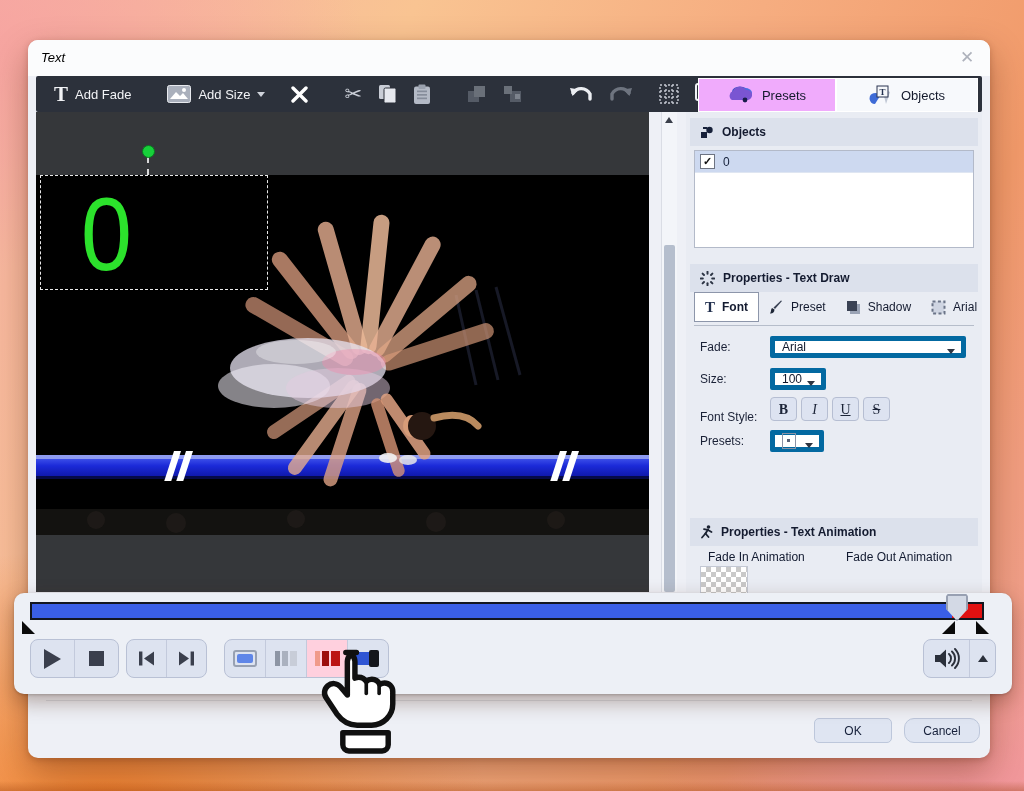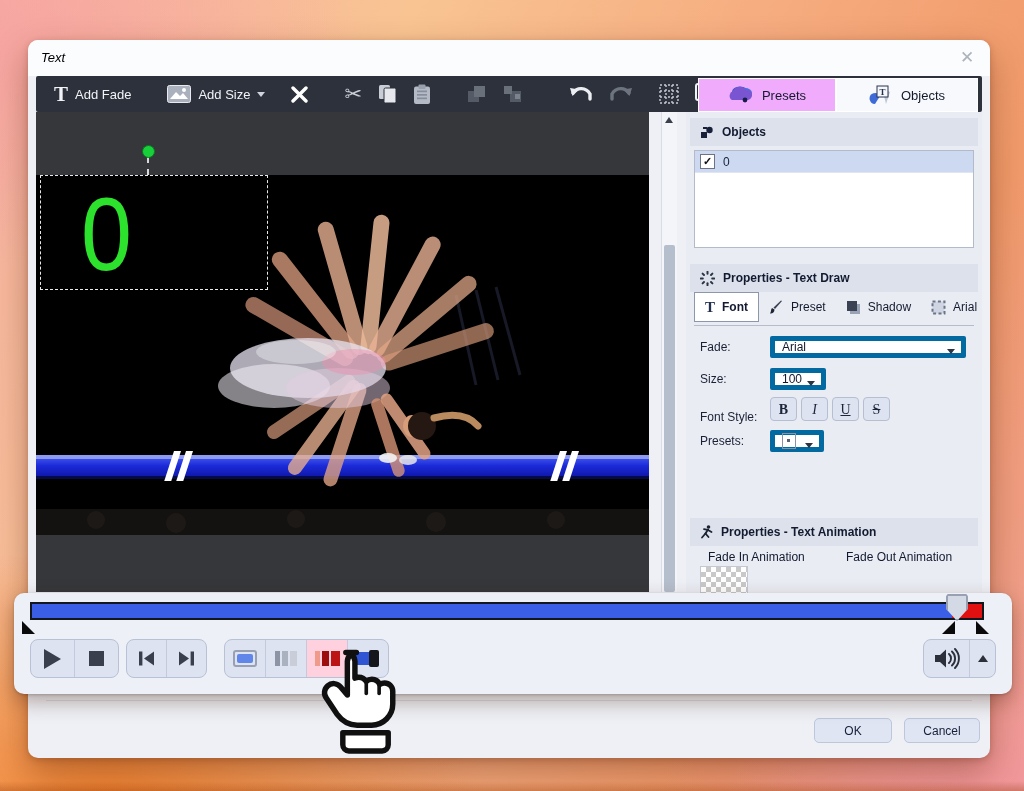--- a/index.html
+++ b/index.html
@@ -76,21 +76,21 @@
   .bars{display:flex;align-items:flex-end;gap:2px;height:15px;}
   .volgrp{position:absolute;top:46px;right:16px;height:37px;display:flex;border:1px solid #b9c1d5;border-radius:8px;background:#dde3f0;overflow:hidden;}
   .volbtn{width:45px;display:flex;align-items:center;justify-content:center;border-right:1px solid #c3cadc;}
   .volcaret{width:25px;display:flex;align-items:center;justify-content:center;}
   .caret-up{width:0;height:0;border-left:5px solid transparent;border-right:5px solid transparent;border-bottom:7px solid #2b303b;}
   
   .footline{position:absolute;left:18px;right:18px;top:660px;height:1px;background:#d8dbe3;}
   .exportbtn{position:absolute;left:18px;top:676px;width:132px;height:27px;background:#dde3f1;border:1px solid #bcc6da;border-radius:6px;display:flex;align-items:center;justify-content:center;gap:7px;font-size:12.5px;color:#16203a;box-sizing:border-box;}
   .okbtn,.cancelbtn{position:absolute;top:678px;height:25px;background:#dfe5f2;border:1px solid #bdc7db;border-radius:5px;font-size:12px;color:#16203a;display:flex;align-items:center;justify-content:center;box-sizing:border-box;}
   .okbtn{left:786px;width:78px;}
-  .cancelbtn{left:876px;width:76px;}
+  .cancelbtn{left:876px;width:76px;border-radius:10px;}
   
   .hand{position:absolute;left:318px;top:648px;z-index:60;pointer-events:none;}
 </style>
 </head>
 <body>
 
 <div class="stage">
   <div class="dialog">
 
     <div class="titlebar">

